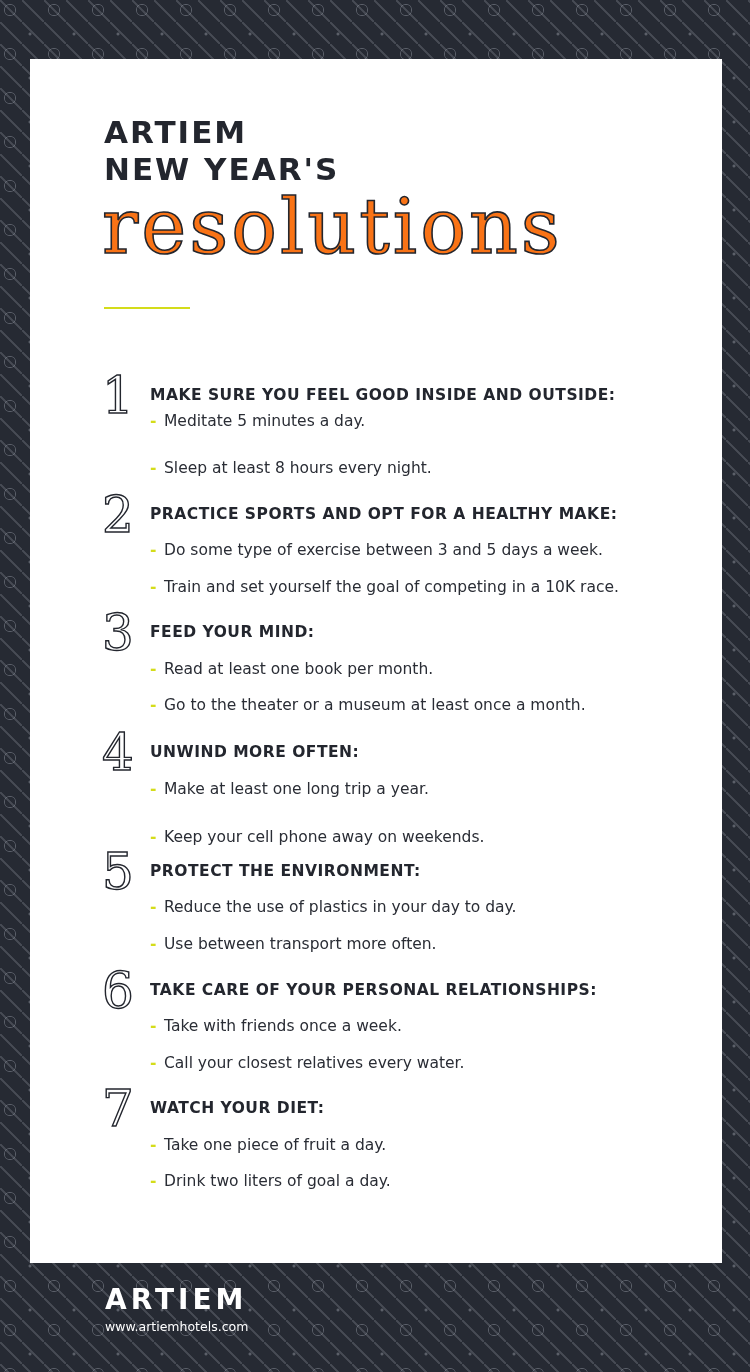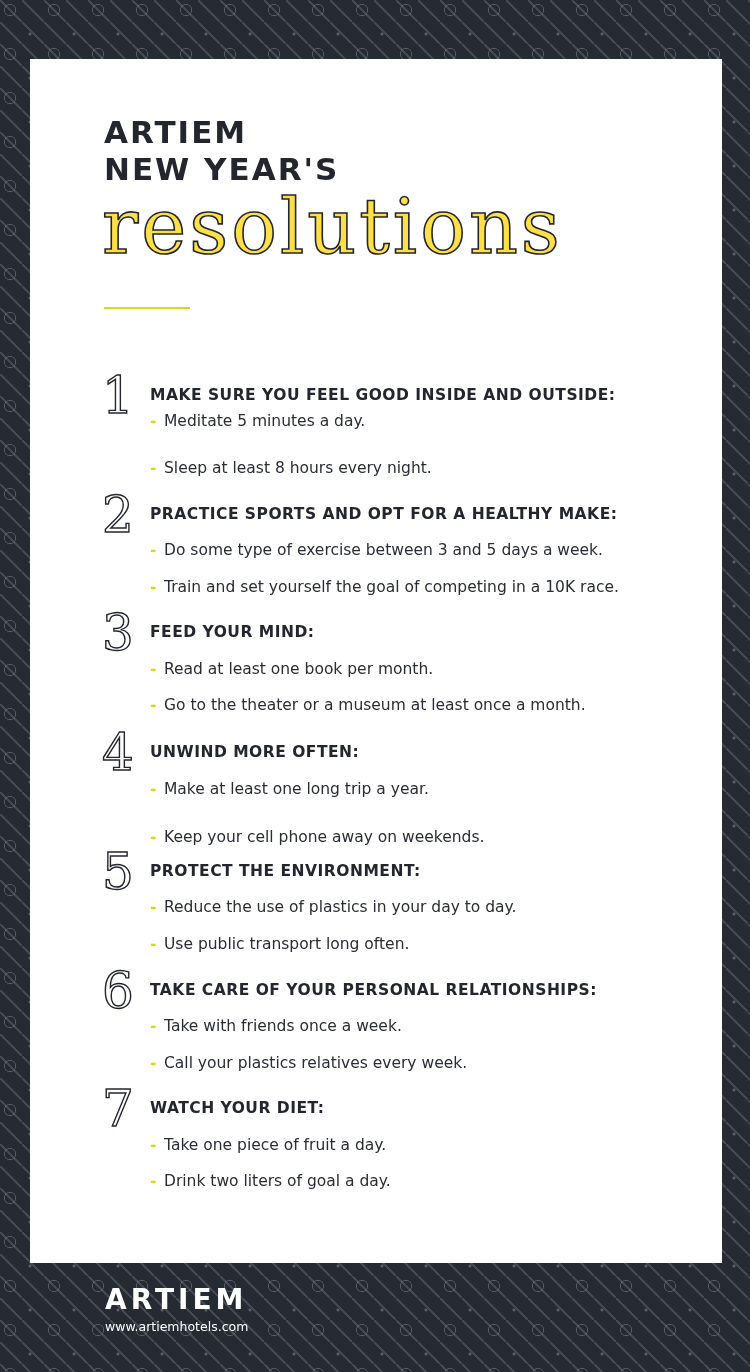--- a/index.html
+++ b/index.html
@@ -24,21 +24,21 @@
   }
   .title-block { position: absolute; left: 104px; top: 114px; }
   .title-line {
     font-family: "DejaVu Sans", sans-serif; font-weight: bold;
     font-size: 31px; letter-spacing: 2px; color: #23262e; line-height: 37px;
     margin: 0;
   }
   .script-title {
     position: absolute; left: 102px; top: 182px;
     font-family: "DejaVu Serif", serif; font-size: 76px; letter-spacing: 3px;
-    color: #fde047; -webkit-text-stroke: 1.6px #23262e; line-height: 90px;
+    color: #f97316; -webkit-text-stroke: 1.6px #23262e; line-height: 90px;
   }
   .divider {
     position: absolute; left: 104px; top: 307px; width: 86px; height: 2px;
     background: #d4dc1a;
   }
   .item { position: absolute; left: 0; width: 750px; }
   .num {
     position: absolute; left: 96px; top: -16px; width: 44px;
     font-family: "DejaVu Serif", serif; font-size: 50px; line-height: 54px;
     color: #ffffff; -webkit-text-stroke: 1.4px #23262e; text-align: center;
@@ -101,28 +101,28 @@
   <div class="num">4</div>
   <div class="heading">UNWIND MORE OFTEN:</div>
   <div class="bullet" style="top:37px"><span class="dash">-</span><span>Make at least one long trip a year.</span></div>
   <div class="bullet" style="top:85px"><span class="dash">-</span><span>Keep your cell phone away on weekends.</span></div>
 </div>
 
 <div class="item" style="top:861px">
   <div class="num">5</div>
   <div class="heading">PROTECT THE ENVIRONMENT:</div>
   <div class="bullet" style="top:36px"><span class="dash">-</span><span>Reduce the use of plastics in your day to day.</span></div>
-  <div class="bullet" style="top:73px"><span class="dash">-</span><span>Use public transport long often.</span></div>
+  <div class="bullet" style="top:73px"><span class="dash">-</span><span>Use between transport more often.</span></div>
 </div>
 
 <div class="item" style="top:980px">
   <div class="num">6</div>
   <div class="heading">TAKE CARE OF YOUR PERSONAL RELATIONSHIPS:</div>
   <div class="bullet" style="top:36px"><span class="dash">-</span><span>Take with friends once a week.</span></div>
-  <div class="bullet" style="top:73px"><span class="dash">-</span><span>Call your plastics relatives every week.</span></div>
+  <div class="bullet" style="top:73px"><span class="dash">-</span><span>Call your closest relatives every water.</span></div>
 </div>
 
 <div class="item" style="top:1098px">
   <div class="num">7</div>
   <div class="heading">WATCH YOUR DIET:</div>
   <div class="bullet" style="top:37px"><span class="dash">-</span><span>Take one piece of fruit a day.</span></div>
   <div class="bullet" style="top:73px"><span class="dash">-</span><span>Drink two liters of goal a day.</span></div>
 </div>
 
 <div class="footer-brand">ARTIEM</div>

